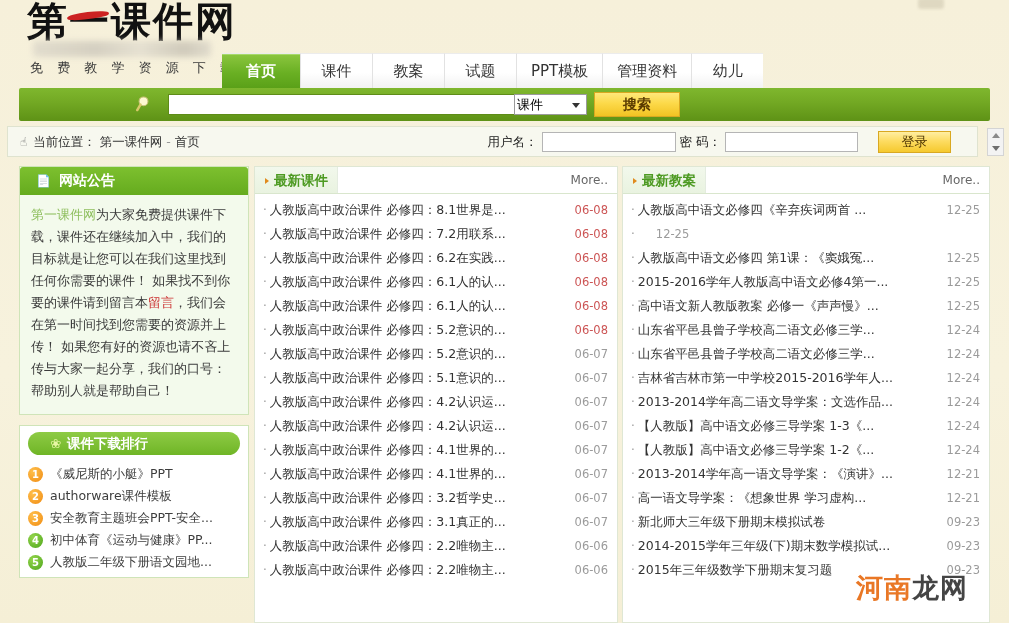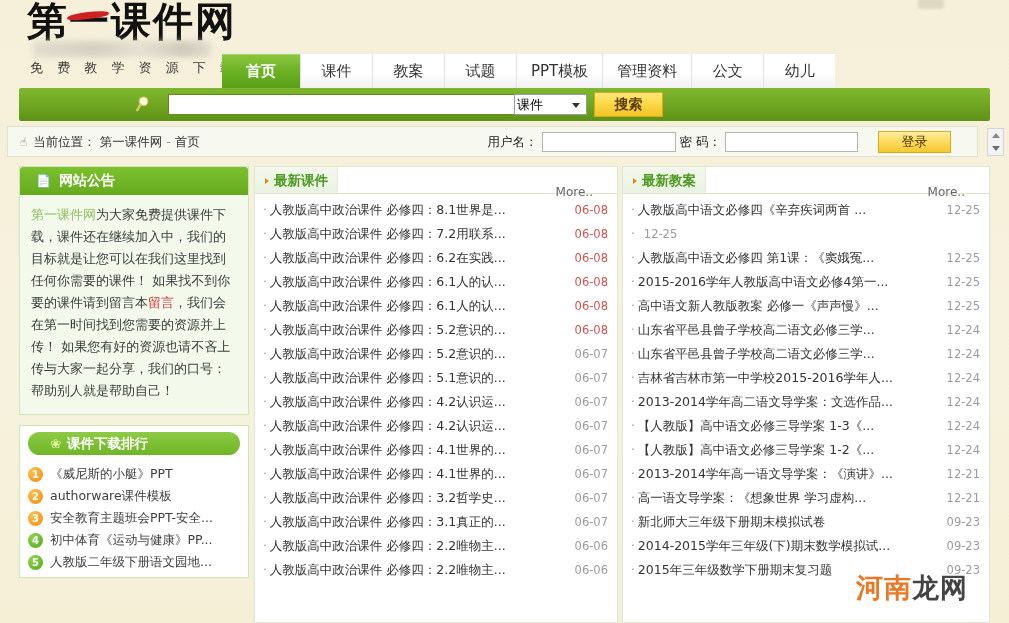--- a/index.html
+++ b/index.html
@@ -105,21 +105,21 @@
   }
   .search-select .caret {
     position: absolute; right: 6px; top: 8px;
     width: 0; height: 0;
     border-left: 4px solid transparent;
     border-right: 4px solid transparent;
     border-top: 5px solid #333;
   }
   .search-btn {
     position: absolute; left: 575px; top: 4px;
-    width: 69px; height: 25px;
+    width: 86px; height: 25px;
     background: linear-gradient(to bottom,#ffe87a 0%, #fcd949 45%, #f2c323 100%);
     border: 1px solid #d9a821;
     display: flex; align-items: center; justify-content: center;
     font-size: 14px; color: #5a3b00; font-weight: bold;
     cursor: pointer;
   }
 
   
   .crumbbar {
     position: absolute; left: 7px; top: 126px;
@@ -238,37 +238,36 @@
     border-left: 4px solid #e08a1e;
     border-top: 3.5px solid transparent;
     border-bottom: 3.5px solid transparent;
     margin-right: 5px; position: relative; top: -1px;
   }
   .col-head .tab-fill {
     position: absolute; left: 82px; top: 0; right: 0; height: 26px;
     background: #ffffff; border-left: 1px solid #e4ece0;
   }
   .col-head .more {
-    position: absolute; right: 24px; top: 6px;
+    position: absolute; right: 9px; top: 6px;
     font-size: 12px; color: #666; cursor: pointer;
     z-index: 2;
-    margin-top: 12px;
   }
   .list { padding: 4px 0 0 0; }
   .list-item {
     display: flex; align-items: center;
     height: 24px; padding: 0 9px 0 8px;
     font-size: 12.5px; color: #333;
     cursor: pointer; white-space: nowrap; overflow: hidden;
   }
   .list-item .dot { color: #9a9a9a; margin-right: 3px; font-size: 12px; }
   .list-item .txt {
     flex: 1; overflow: hidden; text-overflow: ellipsis; white-space: nowrap;
   }
-  .list-item .date { font-size: 11.5px; color: #9b9b9b; margin-left: 6px; }
+  .list-item .date { font-size: 11.5px; color: #9b9b9b; margin-left: 18px; }
   .list-item .date.hot { color: #cc5555; }
 
   
   .watermark {
     position: absolute; left: 856px; top: 570px;
     font-size: 27px; font-weight: bold; letter-spacing: 1px;
     pointer-events: none; white-space: nowrap;
     opacity: .95;
   }
   .watermark .wm-a { color: #e8701a; }
@@ -299,23 +298,20 @@
           <span>教案</span>
         </div>
         <div class="tab">
           <span>试题</span>
         </div>
         <div class="tab">
           <span>PPT模板</span>
         </div>
         <div class="tab">
           <span>管理资料</span>
-        </div>
-        <div class="tab">
-          <span>公文</span>
         </div>
         <div class="tab">
           <span>幼儿</span>
         </div>
       </div>
   </div>
 
   <div class="searchbar">
     <svg class="search-icon" viewBox="0 0 24 24">
       <circle cx="9.5" cy="8" r="5.6" fill="#fdf8d0" stroke="#c8c279" stroke-width="1.3"></circle>

